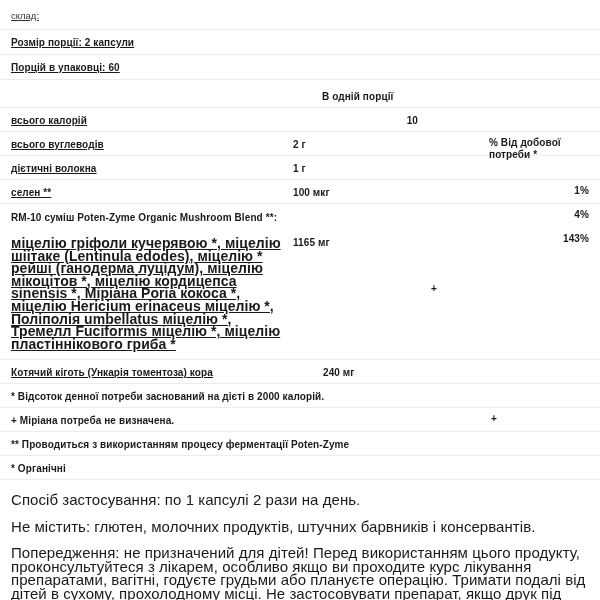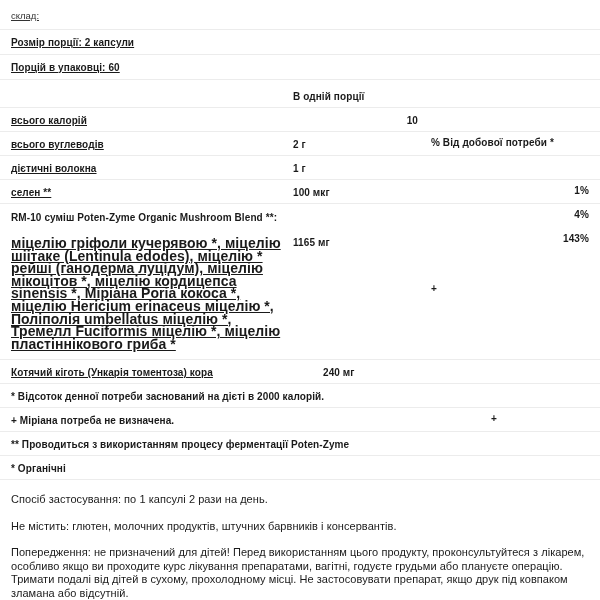--- a/index.html
+++ b/index.html
@@ -43,21 +43,21 @@
     font-size: 9.5px;
     font-weight: normal;
     line-height: 12px;
     color: #333;
   }
   .dv-right { text-align: right; }
 
   
   .r-intro   { height: 30px; padding-top: 10px; }
   .r-serving { height: 25px; padding-top: 7px; }
-  .r-head    { height: 28px; padding-top: 11px; }
+  .r-head    { height: 28px; padding-top: 11px; gap: 29px; }
   .r-data    { height: 24px; padding-top: 7px; }
   .r-blendhd { height: 26px; padding-top: 8px; border-bottom: none; }
   .r-blend   { padding-top: 7px; padding-bottom: 9px; }
   .r-claw    { height: 24px; padding-top: 7px; gap: 30px; }
   .r-note    { height: 24px; padding-top: 7px; }
 
   .blend-list {
     font-size: 14px;
     font-weight: bold;
     line-height: 12.6px;
@@ -76,21 +76,21 @@
 
   .plus { font-size: 10px; font-weight: bold; }
 
   
   .btm {
     padding: 0 11px;
     box-sizing: border-box;
   }
   .btm p {
     margin: 0;
-    font-size: 11px;
+    font-size: 15px;
     line-height: 13.5px;
     font-weight: normal;
     color: #1a1a1a;
     letter-spacing: .05px;
   }
   .p-usage { padding-top: 13px; }
   .p-free  { padding-top: 13px; }
   .p-warn  { padding-top: 13px; }
 </style>
 </head>

